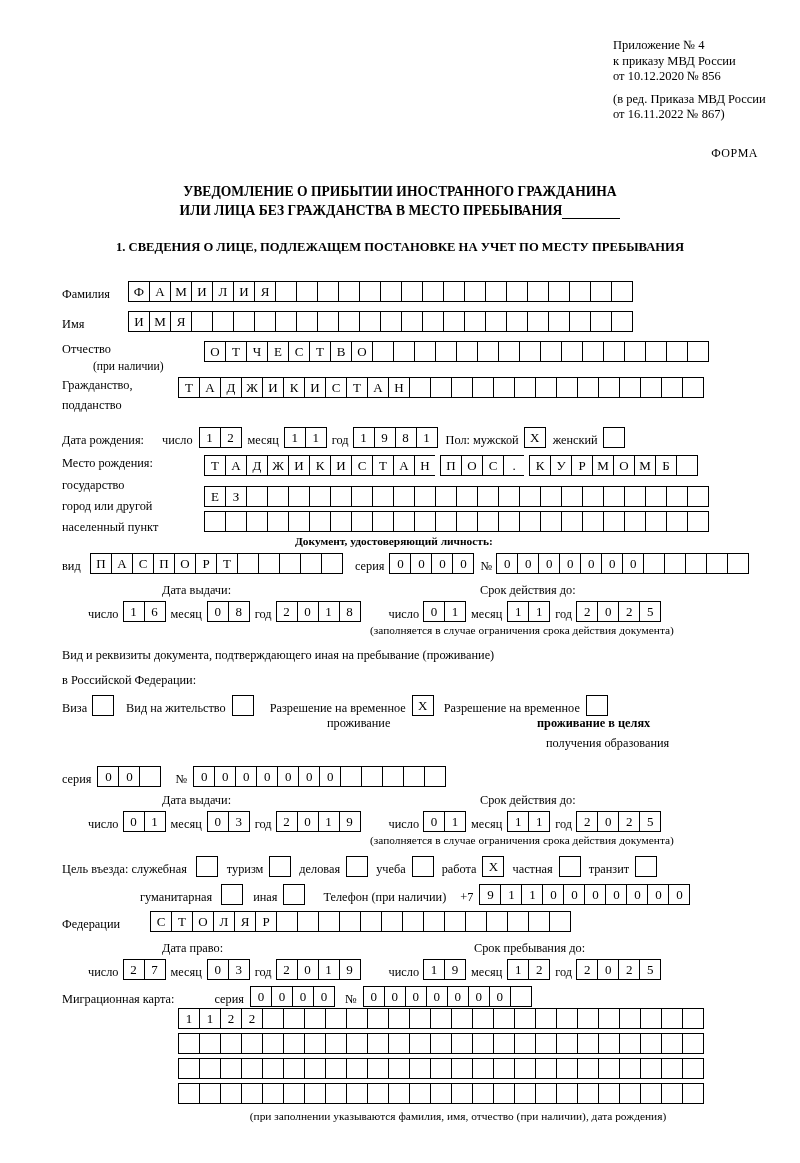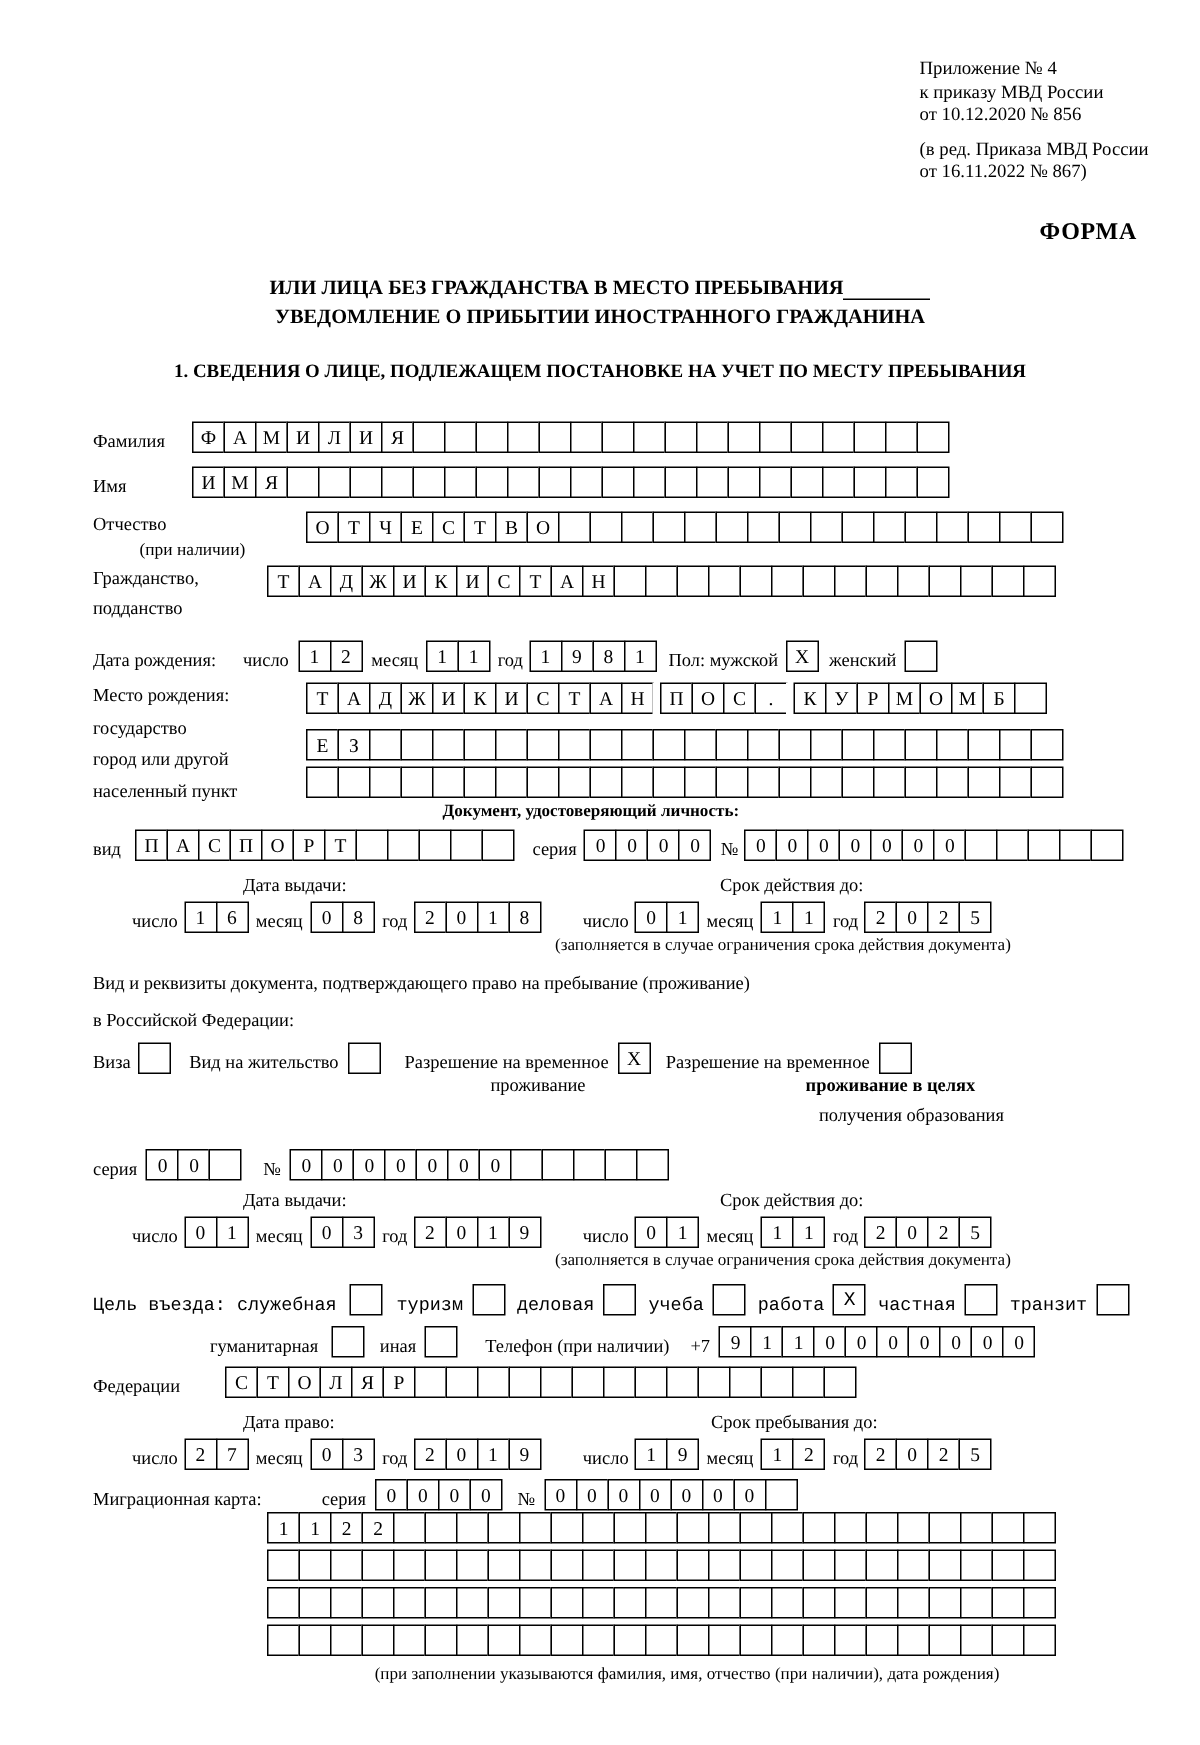--- a/index.html
+++ b/index.html
@@ -27,22 +27,22 @@
     top: 38px;
     left: 613px;
     font-size: 12.5px;
     line-height: 15.5px;
   }
   .hdr-block .gap { height: 7px; }
   .forma {
     position: absolute;
     top: 146px;
     right: 42px;
-    font-size: 16px;
-    font-weight: bold;
+    font-size: 12px;
+    font-weight: normal;
     letter-spacing: 0.5px;
   }
   .title {
     position: absolute;
     top: 182px;
     left: 0;
     width: 800px;
     text-align: center;
     font-size: 13.6px;
     font-weight: bold;
@@ -116,24 +116,24 @@
     <div>к приказу МВД России</div>
     <div>от 10.12.2020 № 856</div>
     <div class="gap"></div>
     <div>(в ред. Приказа МВД России</div>
     <div>от 16.11.2022 № 867)</div>
   </div>
 
   <div class="forma">ФОРМА</div>
 
   <div class="title">
+    <div>УВЕДОМЛЕНИЕ О ПРИБЫТИИ ИНОСТРАННОГО ГРАЖДАНИНА</div>
     <div>
       <span>ИЛИ ЛИЦА БЕЗ ГРАЖДАНСТВА В МЕСТО ПРЕБЫВАНИЯ</span><span class="ul"></span>
     </div>
-    <div>УВЕДОМЛЕНИЕ О ПРИБЫТИИ ИНОСТРАННОГО ГРАЖДАНИНА</div>
   </div>
 
   <div class="section1">1. СВЕДЕНИЯ О ЛИЦЕ, ПОДЛЕЖАЩЕМ ПОСТАНОВКЕ НА УЧЕТ ПО МЕСТУ ПРЕБЫВАНИЯ</div>
 
   <div class="row" style="top:281px; left:62px;">
     <span class="lbl" style="width:66px;">Фамилия</span>
     <span class="boxes" id="surname-boxes">
         <span class="bx">Ф</span>
         <span class="bx">А</span>
         <span class="bx">М</span>
@@ -468,21 +468,21 @@
         <span class="bx">2</span>
         <span class="bx">0</span>
         <span class="bx">2</span>
         <span class="bx">5</span>
       </span>
   </div>
 
   <div class="center-note" style="top:624px; left:370px;">(заполняется в случае ограничения срока действия документа)</div>
 
   <div class="row" style="top:648px; left:62px;">
-    <span class="lbl">Вид и реквизиты документа, подтверждающего право на пребывание (проживание)</span>
+    <span class="lbl">Вид и реквизиты документа, подтверждающего иная на пребывание (проживание)</span>
   </div>
   <div class="row" style="top:673px; left:62px;">
     <span class="lbl">в Российской Федерации:</span>
   </div>
 
   <div class="row" style="top:695px; left:62px;">
     <span class="lbl">Виза</span>
     <span class="single" style="margin-left:5px;"></span>
     <span class="lbl" style="margin-left:12px;">Вид на жительство</span>
     <span class="single" style="margin-left:6px;"></span>
@@ -564,21 +564,21 @@
     <span class="boxes" style="margin-left:4px;" id="svyear-boxes">
         <span class="bx">2</span>
         <span class="bx">0</span>
         <span class="bx">2</span>
         <span class="bx">5</span>
       </span>
   </div>
 
   <div class="center-note" style="top:834px; left:370px;">(заполняется в случае ограничения срока действия документа)</div>
 
-  <div class="row" style="top:856px; left:62px;font-family:Liberation Mono, monospace;">
+  <div class="row" style="top:856px; left:62px;">
     <span class="lbl">Цель въезда: служебная</span>
     <span class="single" style="margin-left:9px;"></span>
     <span class="lbl" style="margin-left:9px;">туризм</span>
     <span class="single" style="margin-left:6px;"></span>
     <span class="lbl" style="margin-left:8px;">деловая</span>
     <span class="single" style="margin-left:6px;"></span>
     <span class="lbl" style="margin-left:8px;">учеба</span>
     <span class="single" style="margin-left:6px;"></span>
     <span class="lbl" style="margin-left:8px;">работа</span>
     <span class="single" style="margin-left:6px;">X</span>

